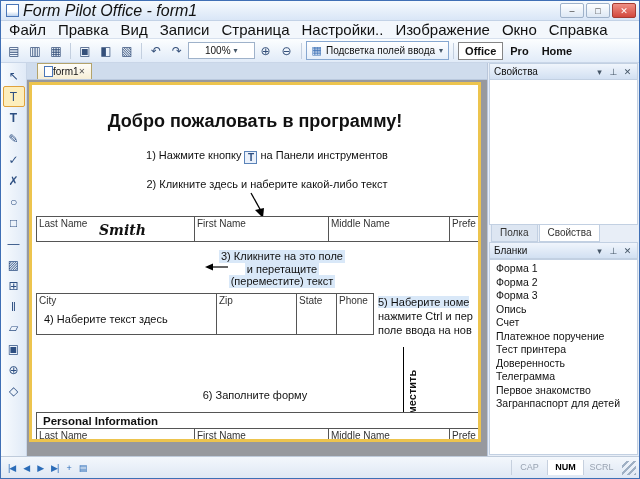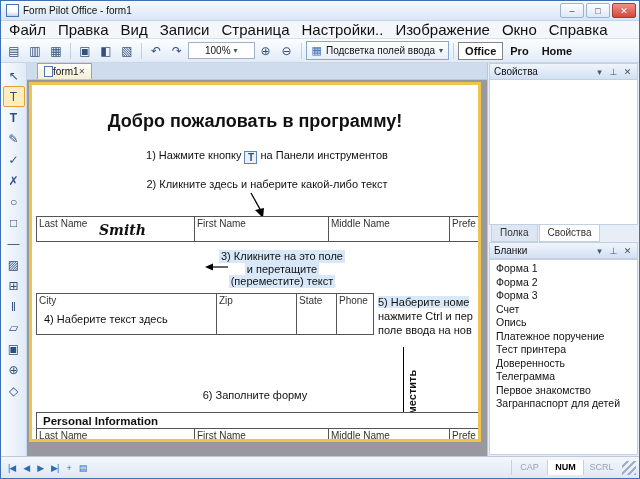--- a/index.html
+++ b/index.html
@@ -3,21 +3,21 @@
 <meta charset="utf-8">
 <style>
   html,body{margin:0;padding:0;background:#cfd8e6;}
   *{box-sizing:border-box;}
   .window{width:640px;height:479px;border:1px solid #3f6fb5;background:#dce6f4;position:relative;
     font-family:"Liberation Sans","DejaVu Sans",sans-serif;font-size:11px;color:#111;overflow:hidden;}
   
   .titlebar{height:20px;display:flex;align-items:center;gap:4px;padding:0 3px 0 5px;
     background:linear-gradient(#f6fafe,#d9e6f7);border-bottom:1px solid #c3d2e6;}
   .app-ico{width:13px;height:13px;border:1px solid #4a76b8;background:linear-gradient(#fff 60%,#bcd2ee);display:inline-block;}
-  .titlebar .title{font-size:10px;}
+  .titlebar .title{font-size:16px;font-style:italic;}
   .win-btns{margin-left:auto;display:flex;gap:2px;}
   .win-btn{width:24px;height:15px;display:flex;align-items:center;justify-content:center;font-size:9px;
     border:1px solid #9fb2ca;background:linear-gradient(#fff,#dde8f5);border-radius:2px;color:#333;}
   .win-btn.close{background:linear-gradient(#ef9186,#d2473c);color:#fff;border-color:#a43b31;}
   
   .menubar{height:18px;display:flex;align-items:center;background:#f3f7fc;border-bottom:1px solid #d8e1ee;padding-left:2px;}
   .menu-item{padding:2px 6px;font-size:15px;cursor:default;}
   
   .toolbar{height:24px;display:flex;align-items:center;background:linear-gradient(#fcfeff,#e1ebf8);
     border-bottom:1px solid #c9d6e8;padding:0 3px;gap:1px;}
@@ -283,22 +283,22 @@
       <div class="panel-header">
         <span class="ph-title">Бланки</span>
         <span class="ph-icon">▾</span>
         <span class="ph-icon">⊥</span>
         <span class="ph-icon">✕</span>
       </div>
       <div class="blanks-list">
         <div class="blank-item">Форма 1</div>
         <div class="blank-item">Форма 2</div>
         <div class="blank-item">Форма 3</div>
+        <div class="blank-item">Опись</div>
         <div class="blank-item">Счет</div>
-        <div class="blank-item">Опись</div>
         <div class="blank-item">Платежное поручение</div>
         <div class="blank-item">Тест принтера</div>
         <div class="blank-item">Доверенность</div>
         <div class="blank-item">Телеграмма</div>
         <div class="blank-item">Первое знакомство</div>
         <div class="blank-item">Загранпаспорт для детей</div>
       </div>
     </div>
   </div>
 

